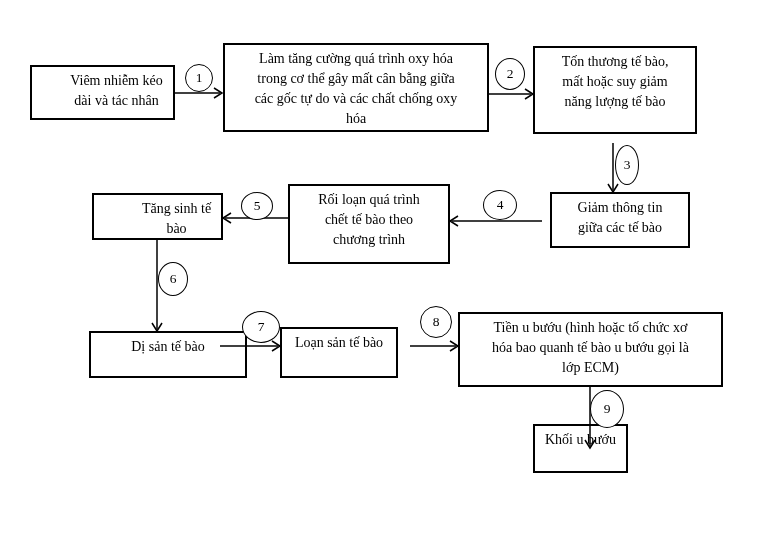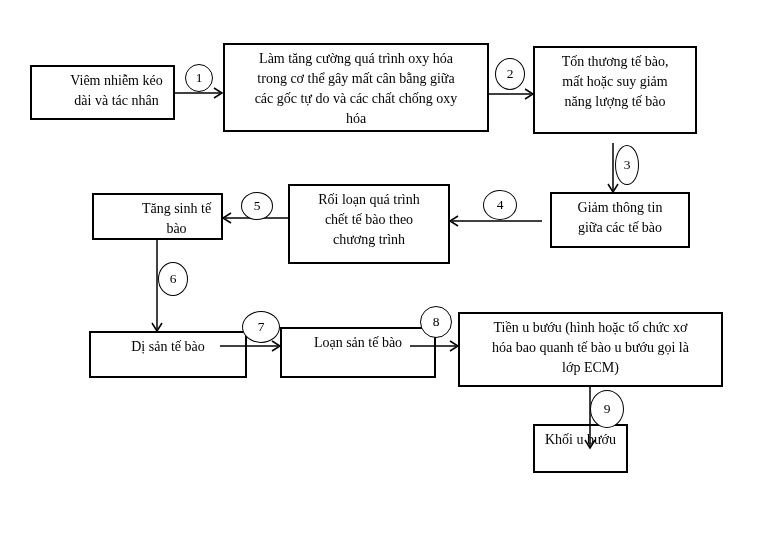--- a/index.html
+++ b/index.html
@@ -65,21 +65,21 @@
 giữa các tế bào</div>
 
   <div class="box" style="left:288px; top:184px; width:162px; height:80px;">Rối loạn quá trình
 chết tế bào theo
 chương trình</div>
 
   <div class="box" style="left:92px; top:193px; width:131px; height:47px;padding-left:40px;">Tăng sinh tế bào</div>
 
   <div class="box" style="left:89px; top:331px; width:158px; height:47px;">Dị sản tế bào</div>
 
-  <div class="box" style="left:280px; top:327px; width:156px; height:51px;">Loạn sản tế bào</div>
+  <div class="box" style="left:280px; top:327px; width:118px; height:51px;">Loạn sản tế bào</div>
 
   <div class="box" style="left:458px; top:312px; width:265px; height:75px;">Tiền u bướu (hình hoặc tố chức xơ
 hóa bao quanh tế bào u bướu gọi là
 lớp ECM)</div>
 
   <div class="box" style="left:533px; top:424px; width:95px; height:49px;">Khối u bướu</div>
 
   <svg class="arrows" viewBox="0 0 762 536" fill="none" stroke="#000000" stroke-width="1.5">
     <g>
       <line x1="175" y1="93" x2="220" y2="93"></line>

